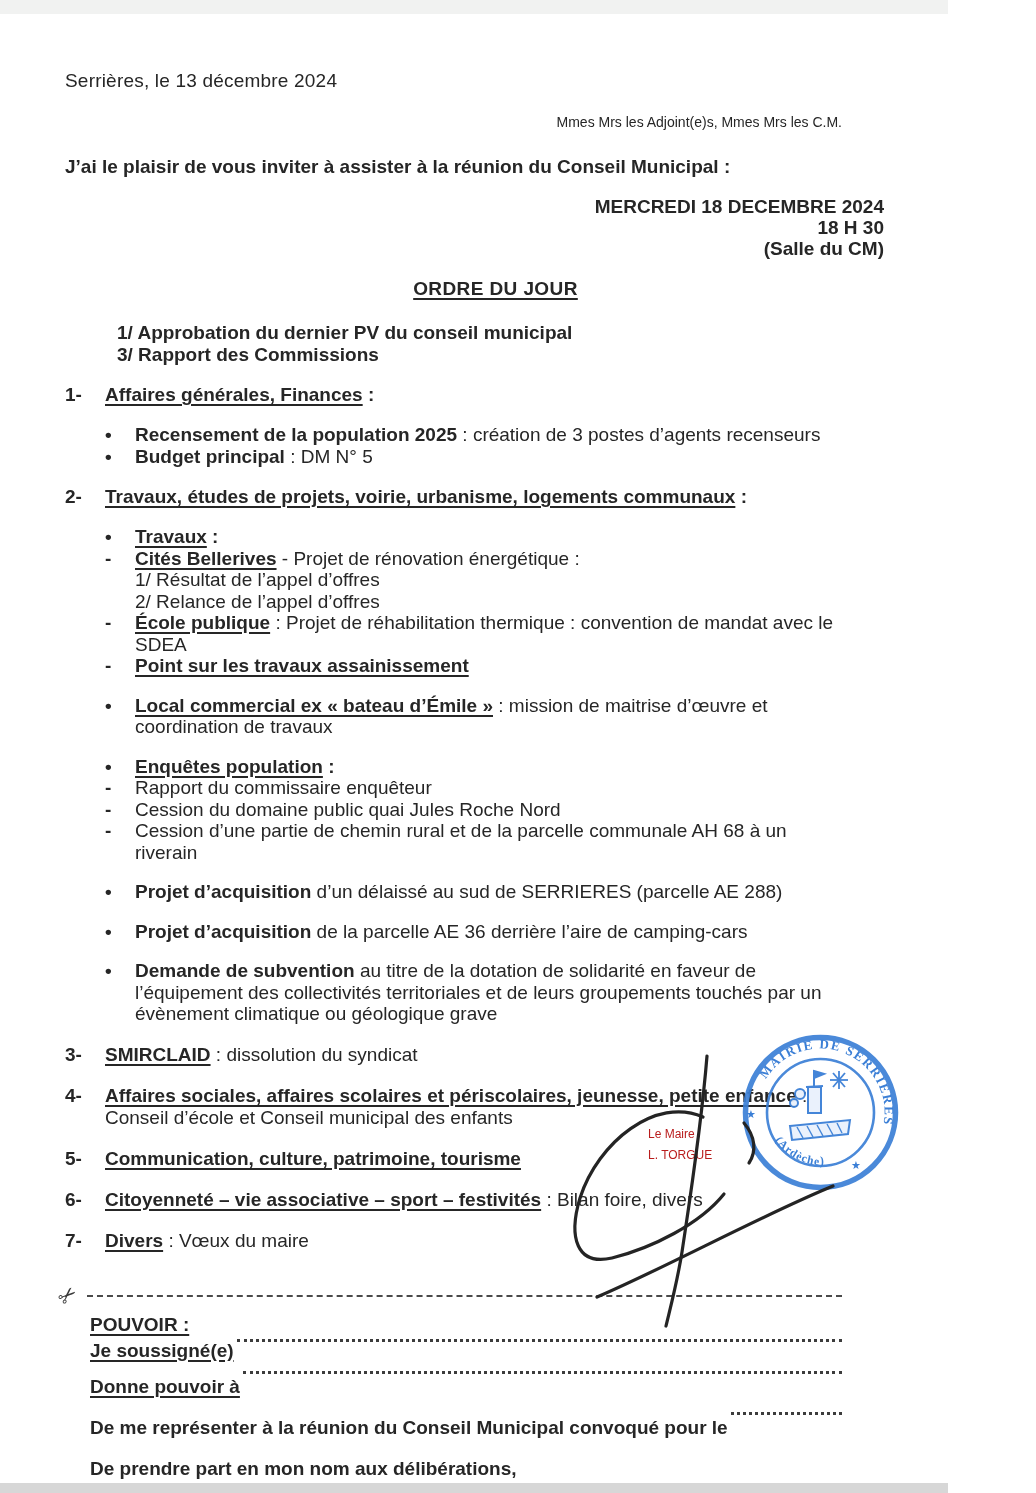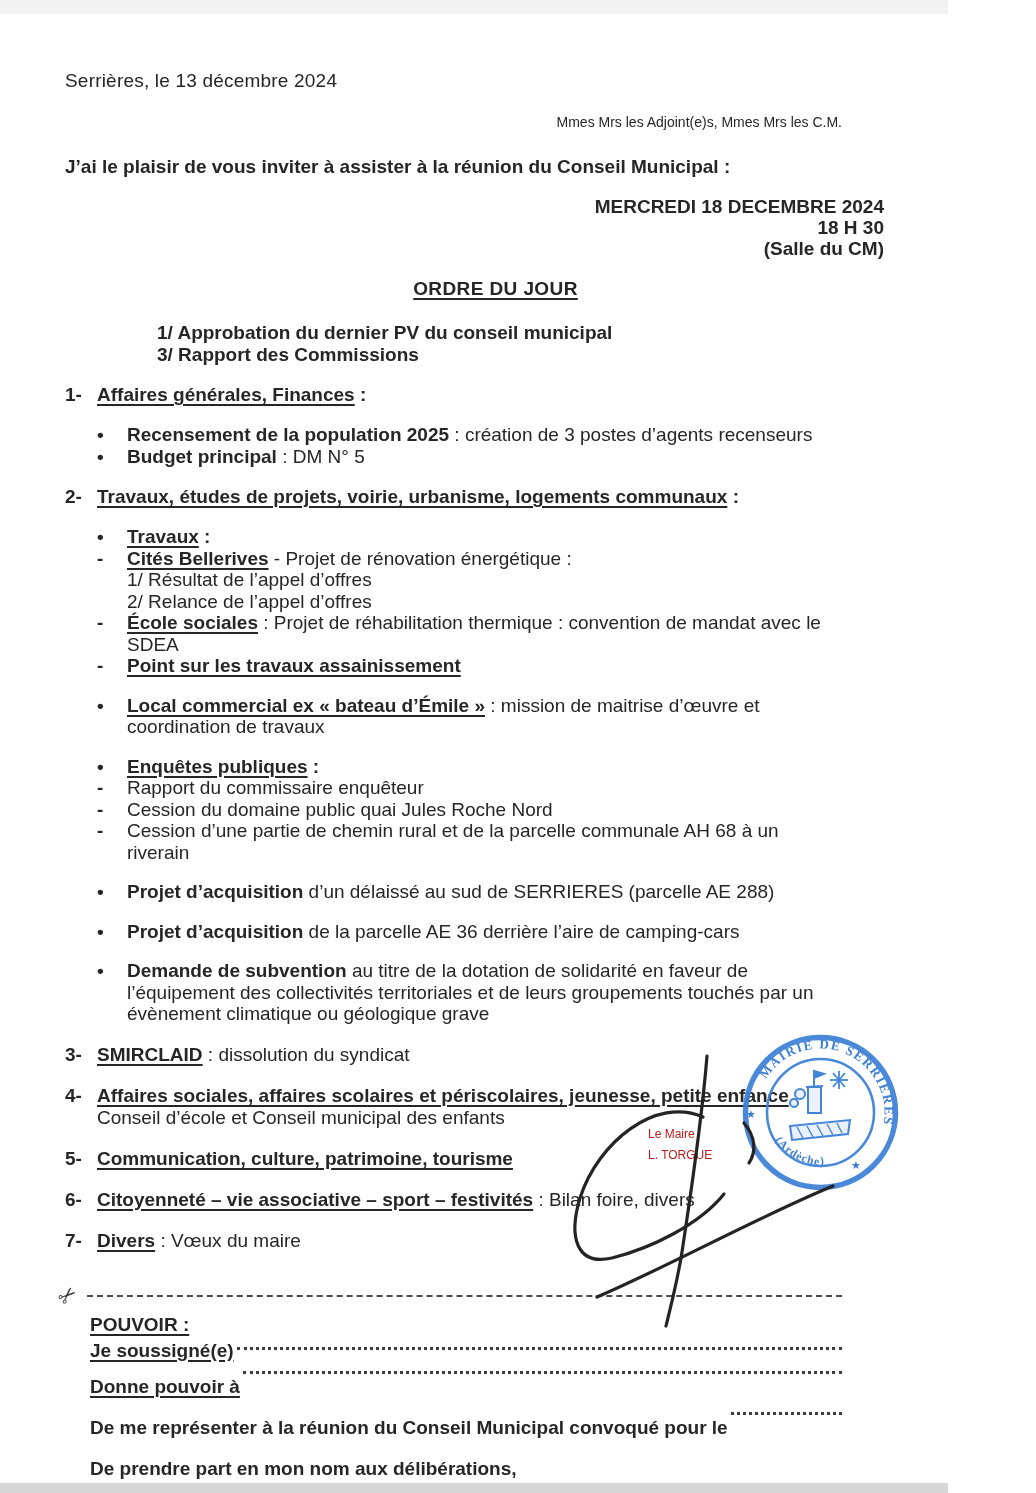--- a/index.html
+++ b/index.html
@@ -19,38 +19,38 @@
 
   .b{font-weight:bold;}
   .u{text-decoration:underline;text-decoration-thickness:2px;text-underline-offset:3px;}
 
   .date-line{font-size:19px;letter-spacing:.2px;}
   .recipients{margin-top:22px;text-align:right;font-size:14px;}
   .intro{margin-top:26px;font-weight:bold;}
   .meeting-block{margin-top:18px;text-align:right;font-weight:bold;line-height:21px;transform:translateX(42px);}
   .agenda-title-row{margin-top:19px;text-align:center;transform:translateX(42px);letter-spacing:.4px;}
 
-  .preliminary{margin-top:22px;margin-left:92px;font-weight:bold;line-height:21.5px;}
+  .preliminary{margin-top:22px;margin-left:52px;font-weight:bold;line-height:21.5px;}
 
   .sections{margin-top:0;}
   .section{display:flex;margin-top:19px;}
   .section .num{width:32px;flex:0 0 32px;font-weight:bold;}
-  .section .body{flex:1;}
+  .section .body{flex:1;margin-left:8px;}
   .sec-title{line-height:22px;}
   .item{display:flex;line-height:21.5px;}
   .item.gap{margin-top:18px;}
   .item .marker{width:30px;flex:0 0 30px;font-weight:bold;}
   .item .itext{flex:1;}
 
   .pouvoir{margin-top:31px;}
   .cut-row{display:flex;align-items:center;margin-left:-12px;}
   .scissors{display:inline-block;font-size:22px;color:#3a3a3a;transform:rotate(-42deg);width:30px;text-align:center;}
   .cut-dash{flex:1;border-top:2.5px dashed #4a4a4a;margin-left:4px;}
   .pv-inner{margin-left:25px;font-weight:bold;}
-  .pv-row{margin-top:3px;line-height:23px;display:flex;align-items:center;}
+  .pv-row{margin-top:3px;line-height:23px;display:flex;align-items:flex-start;}
   .pv-title{margin-top:4px;}
   .dotfill{flex:1;border-bottom:3.2px dotted #3c3c3c;margin:0 0 4px 3px;}
   .pv-para{margin-top:9px;line-height:32px;display:flex;align-items:flex-start;}
   .pv-para .lbl{white-space:nowrap;}
   .pv-para.plain{display:block;}
 
   .sig-text{position:absolute;left:648px;top:1124px;font-size:12px;line-height:21px;color:#b91c1c;}
 
   .stamp{position:absolute;left:738px;top:1030px;}
   .signature-svg{position:absolute;left:0;top:0;pointer-events:none;}
@@ -111,33 +111,33 @@
             <div class="item">
               <span class="marker"></span>
               <div class="itext"><span>1/ Résultat de l’appel d’offres</span></div>
             </div>
             <div class="item">
               <span class="marker"></span>
               <div class="itext"><span>2/ Relance de l’appel d’offres</span></div>
             </div>
             <div class="item">
               <span class="marker">-</span>
-              <div class="itext"><span class="b u">École sociales</span><span> :  Projet de réhabilitation thermique : convention de mandat avec le SDEA</span></div>
+              <div class="itext"><span class="b u">École publique</span><span> :  Projet de réhabilitation thermique : convention de mandat avec le SDEA</span></div>
             </div>
             <div class="item">
               <span class="marker">-</span>
               <div class="itext"><span class="b u">Point sur les travaux assainissement</span></div>
             </div>
             <div class="item gap">
               <span class="marker">•</span>
               <div class="itext"><span class="b u">Local commercial ex « bateau d’Émile »</span><span> : mission de maitrise d’œuvre et coordination de travaux</span></div>
             </div>
             <div class="item gap">
               <span class="marker">•</span>
-              <div class="itext"><span class="b u">Enquêtes publiques</span><span class="b "> :</span></div>
+              <div class="itext"><span class="b u">Enquêtes population</span><span class="b "> :</span></div>
             </div>
             <div class="item">
               <span class="marker">-</span>
               <div class="itext"><span>Rapport du commissaire enquêteur</span></div>
             </div>
             <div class="item">
               <span class="marker">-</span>
               <div class="itext"><span>Cession du domaine public quai Jules Roche Nord</span></div>
             </div>
             <div class="item">

